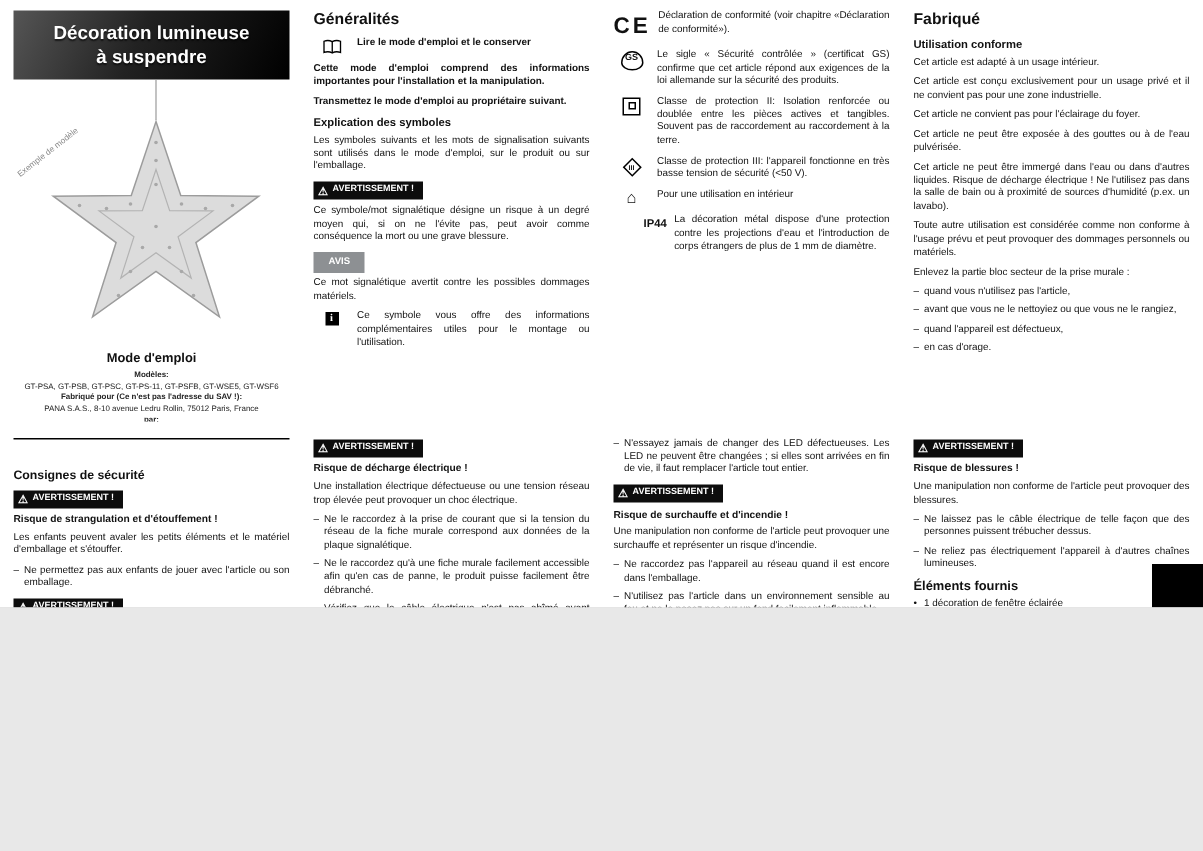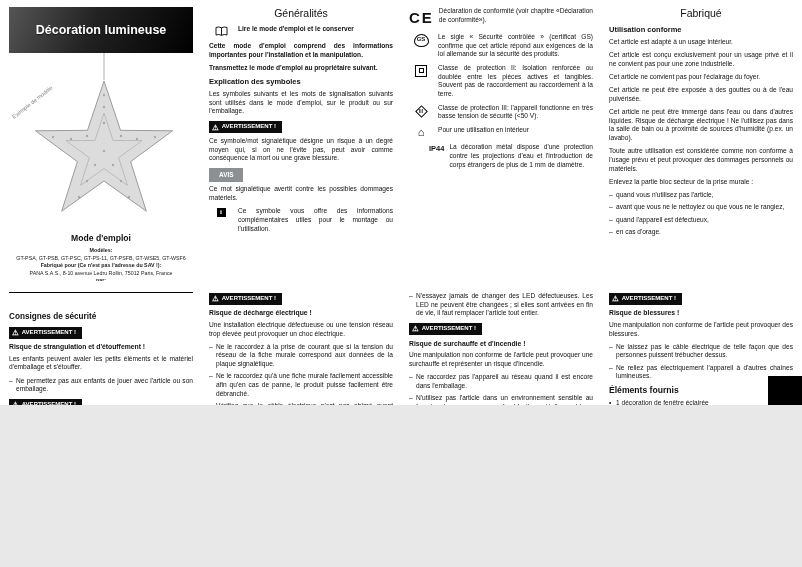--- a/index.html
+++ b/index.html
@@ -7,21 +7,21 @@
   .page {
     position:relative; width:802px; height:405px; background:#fff;
     font-family:"Liberation Sans", sans-serif; color:#111; overflow:hidden;
     outline:1px solid #ccc;
   }
   .cols { display:flex; gap:16px; padding:7px 9px 0 9px; }
   .cols-top { height:281px; overflow:hidden; }
   .col { flex:1; min-width:0; font-size:6.6px; line-height:1.32; text-align:justify; hyphens:auto; }
   .col p { margin:0 0 4.5px 0; }
   .bold-p { font-weight:bold; }
-  h1.section { font-size:10.5px; font-weight:normal; text-align:center; margin:0 0 4px 0; }
+  h1.section { font-size:10.5px; font-weight:bold; text-align:left; margin:0 0 4px 0; }
   h2.sub { font-size:7.5px; font-weight:bold; text-align:left; margin:1px 0 3px 0; }
   h3.risk { font-size:6.8px; font-weight:bold; text-align:left; margin:1px 0 2.5px 0; }
 
   
   .cover-header {
     height:46px; background:linear-gradient(115deg,#555 0%,#222 45%,#000 100%);
     color:#fff; text-align:center; font-weight:bold; font-size:12.5px; line-height:1.3;
     display:flex; flex-direction:column; justify-content:center;
     text-shadow:0 1px 1px rgba(0,0,0,.6);
   }
@@ -92,20 +92,21 @@
 </head>
 <body>
 
 <div class="page">
 
   <div class="cols cols-top">
 
     <div class="col">
       <div class="cover-header">
         <div>Décoration lumineuse</div>
+        <div>à suspendre</div>
       </div>
       <div class="star-area">
         <span class="star-caption">Exemple de modèle</span>
         <svg width="190" height="170" viewBox="0 0 190 170" aria-hidden="true">
           <line x1="95" y1="0" x2="95" y2="27" stroke="#9a9a9a" stroke-width="0.8"></line>
           <polygon points="95,28 111.5,77.3 163.5,77.8 121.6,108.7 137.3,158.2 95,128 52.7,158.2 68.4,108.7 26.5,77.8 78.5,77.3" fill="#dcdcdc" stroke="#9c9c9c" stroke-width="1"></polygon>
           <polygon points="95,60 104.1,87.5 133,87.6 109.7,104.8 118.5,132.4 95,115.5 71.5,132.4 80.3,104.8 57,87.6 85.9,87.5" fill="none" stroke="#b3b3b3" stroke-width="0.8"></polygon>
           <g fill="#a8a8a8">
             <circle cx="95" cy="42" r="1.2"></circle>
               <circle cx="95" cy="54" r="1.2"></circle>

